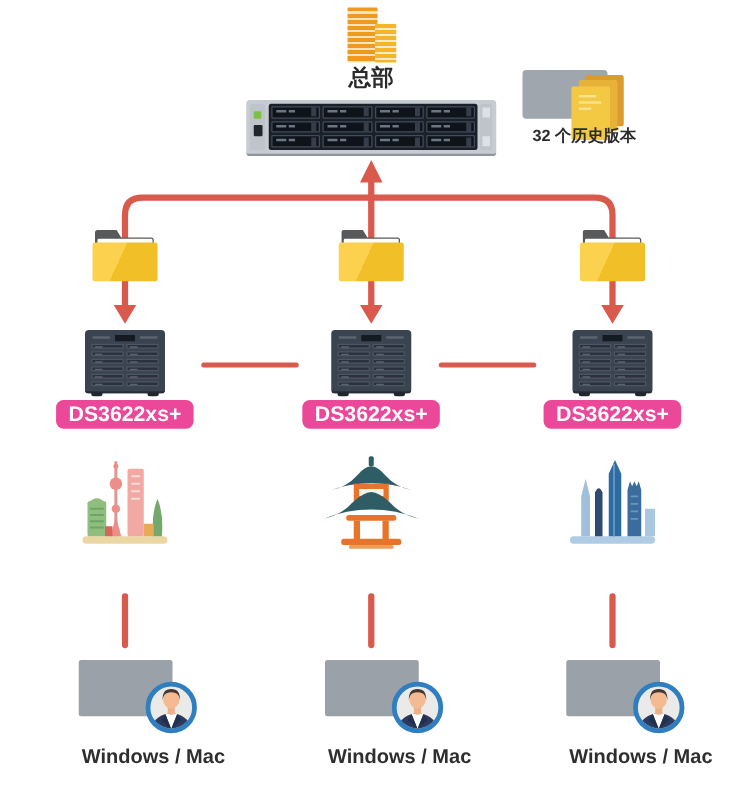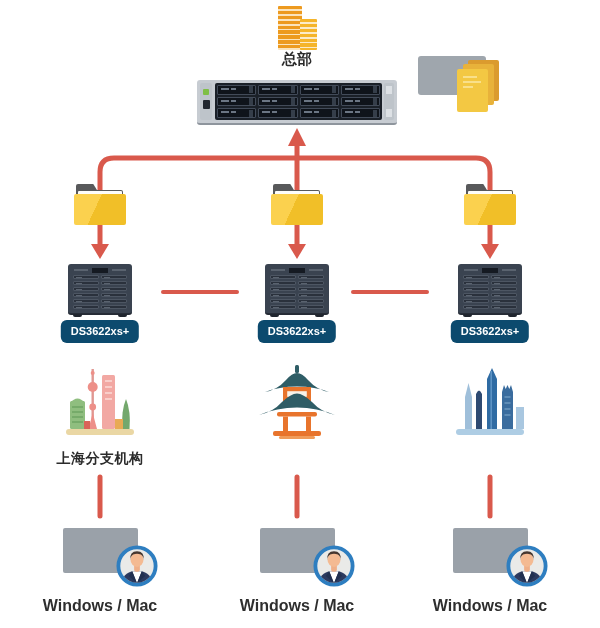--- a/index.html
+++ b/index.html
@@ -12,21 +12,21 @@
 
   
   #flow-svg { position:absolute; left:0; top:0; z-index:1; }
 
   
   #hq-icon { left:272px; top:6px; width:50px; height:46px; z-index:2; }
   #hq-icon .tower-l { position:absolute; left:6px; top:0; width:24px; height:44px;
      background:repeating-linear-gradient(to bottom,#ED9A1F 0 3.2px,#FBE4BD 3.2px 4.9px); border-radius:1px; }
   #hq-icon .tower-r { position:absolute; left:28px; top:13px; width:17px; height:31px;
      background:repeating-linear-gradient(to bottom,#F5B52B 0 3.2px,#FCEBC8 3.2px 4.9px); border-radius:1px; }
-  #hq-label { left:247px; top:50px; width:100px; font-size:15px; z-index:2; }
+  #hq-label { left:247px; top:50px; width:100px; font-size:18px; z-index:2; }
 
   
   #rack { left:197px; top:80px; width:200px; height:45px; background:#C7CCD2; border-radius:3px;
      border-bottom:2px solid #8E959D; z-index:2; }
   #rack .cap-l { position:absolute; left:3px; top:3px; bottom:3px; width:12px; background:#BEC4CA; border-radius:2px; }
   #rack .led { position:absolute; left:3px; top:6px; width:6px; height:6px; background:#7FBF45; border-radius:1px; }
   #rack .port { position:absolute; left:2.5px; top:17px; width:7px; height:9px; background:#20262E; border-radius:1px; }
   #rack .bays { position:absolute; left:18px; right:15px; top:3px; bottom:3px; background:#1A2028; border-radius:2px;
      display:grid; grid-template-columns:repeat(4,1fr); grid-template-rows:repeat(3,1fr); gap:2px; padding:2px; }
   #rack .bay { background:#0F141B; border:1px solid #424B59; border-radius:1px;
@@ -64,30 +64,30 @@
   .nas .strip { position:absolute; left:4px; right:4px; top:3px; height:6px;
      background-image:linear-gradient(#5A636F,#5A636F),linear-gradient(#5A636F,#5A636F),linear-gradient(#151A22,#151A22);
      background-size:14px 2px,14px 2px,16px 5px; background-position:2px center,right 2px center,center; background-repeat:no-repeat; }
   .nas .slots { position:absolute; left:5px; right:5px; top:11px; bottom:4px; display:grid;
      grid-template-columns:1fr 1fr; grid-template-rows:repeat(6,1fr); gap:2px; }
   .nas .slot { background:#2A313C; border:1px solid #4D5663; border-radius:1px;
      background-image:linear-gradient(#5A636F,#5A636F); background-size:6px 1.5px; background-position:2px 1px; background-repeat:no-repeat; }
   .nas .foot-l,.nas .foot-r { position:absolute; bottom:-4px; width:9px; height:3px; background:#20252E; border-radius:0 0 2px 2px; }
   .nas .foot-l { left:5px; } .nas .foot-r { right:5px; }
 
-  .nas-badge { position:absolute; left:50%; transform:translateX(-50%); top:320px; background:#0c4a6e; color:#ffffff;
-     font-weight:700; font-size:11px; line-height:17px; padding:3px 10px; border-radius:6px; white-space:nowrap; z-index:2; }
+  .nas-badge { position:absolute; left:50%; transform:translateX(-50%); top:320px; background:#ec4899; color:#ffffff;
+     font-weight:700; font-size:17px; line-height:17px; padding:3px 10px; border-radius:6px; white-space:nowrap; z-index:2; }
 
   .city-icon { position:absolute; left:50%; margin-left:-40px; top:361px; z-index:2; }
   .site-label { left:0; right:0; top:450px; font-size:14px; letter-spacing:.5px; }
 
   .monitor { position:absolute; left:50%; margin-left:-37.5px; top:528px; width:75px; height:45px; background:#9AA1A9;
      border-radius:2px; z-index:2; }
   .avatar { position:absolute; left:50%; margin-left:16px; top:545px; z-index:3; }
-  .client-label { left:0; right:0; top:597px; font-size:16px; color:#2e2e2e; }
+  .client-label { left:0; right:0; top:597px; font-size:16px; color:#2e2e2e;text-align:right; }
 </style>
 </head>
 <body>
 
 <div id="canvas">
 
   <svg id="flow-svg" width="600" height="628" viewBox="0 0 600 628">
     <g stroke="#D9594C" stroke-width="5" fill="none" stroke-linecap="round" stroke-linejoin="round">
       <path d="M100 246 V172 Q100 158 114 158 H476 Q490 158 490 172 V246"></path>
       <path d="M297 246 V142"></path>
@@ -134,20 +134,21 @@
     </div>
     <div class="cap-r"></div>
   </div>
 
   <div id="history-icon" class="abs">
     <div class="screen"></div>
     <div class="doc d1"></div>
     <div class="doc d2"></div>
     <div class="doc d3"></div>
   </div>
+  <div id="history-label" class="label">32 个历史版本</div>
 
   <div class="branch b0">
     <div class="folder">
       <div class="tab"></div>
         <div class="paper"></div>
         <div class="body"></div>
     </div>
     <div class="nas">
       <div class="strip"></div>
       <div class="slots">
@@ -178,21 +179,20 @@
       <circle cx="32.7" cy="12" r="2" fill="#ED8F88"></circle>
       <circle cx="32.7" cy="26" r="5" fill="#ED8F88"></circle>
       <circle cx="32.7" cy="46" r="3.4" fill="#ED8F88"></circle>
       <polygon points="28.5,68 32.7,52 37,68" fill="#ED8F88"></polygon>
       <rect x="42" y="14" width="13" height="54" rx="1.5" fill="#F2A8A3"></rect>
       <path d="M45 20 H52 M45 26 H52 M45 32 H52 M45 38 H52" stroke="#FBDAD7" stroke-width="1.6"></path>
       <rect x="24" y="60" width="6" height="8" fill="#D96459"></rect>
       <path d="M66 38 Q71 50 69.5 68 L62.5 68 Q61 50 66 38 Z" fill="#74A86D"></path>
       <rect x="55" y="58" width="8" height="10" fill="#E8AA54"></rect>
     </svg>
-    <div class="label site-label">上海分支机构</div>
 
     <div class="monitor"></div>
     <svg class="avatar" width="42" height="42" viewBox="0 0 44 44">
       <clipPath id="avc0">
           <circle cx="22" cy="22" r="17.5"></circle>
         </clipPath>
       <circle cx="22" cy="22" r="19.5" fill="#EAEAE8" stroke="#2E7EC0" stroke-width="4"></circle>
       <g clip-path="url(#avc0)">
         <path d="M4 42 Q8 27 22 27 Q36 27 40 42 Z" fill="#2C3A5F"></path>
         <polygon points="17,27.5 27,27.5 22,40" fill="#FFFFFF"></polygon>

